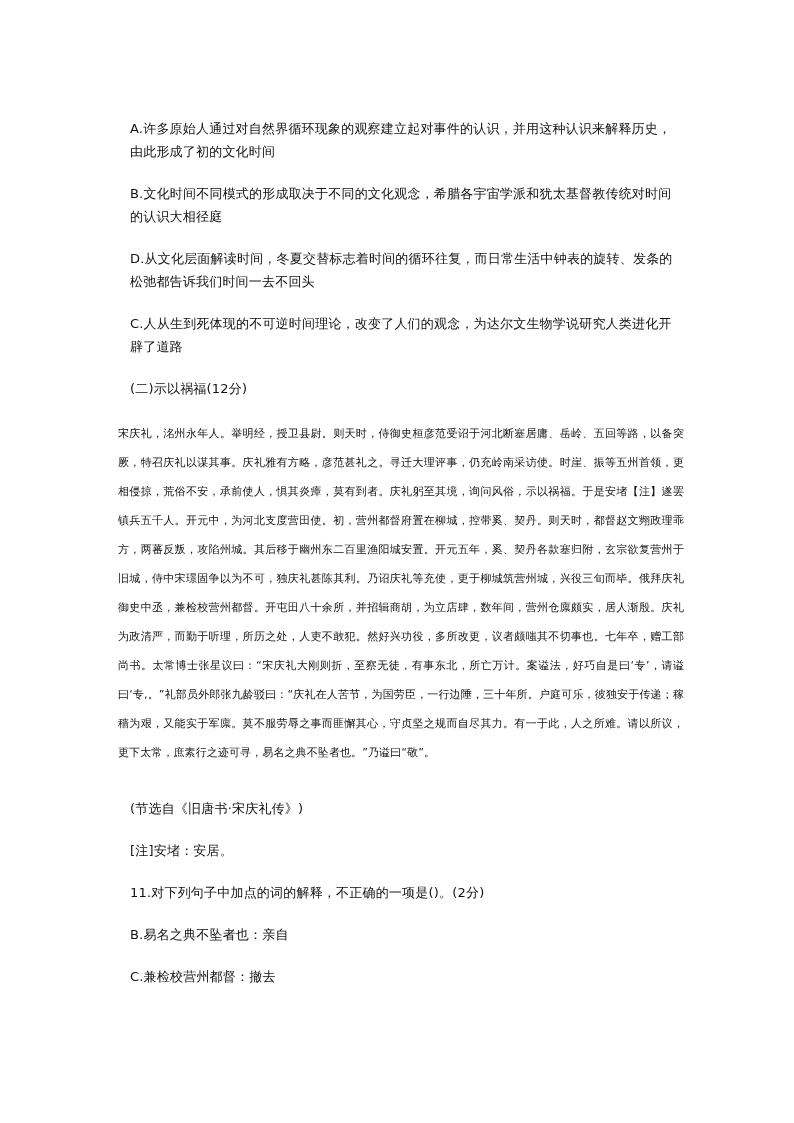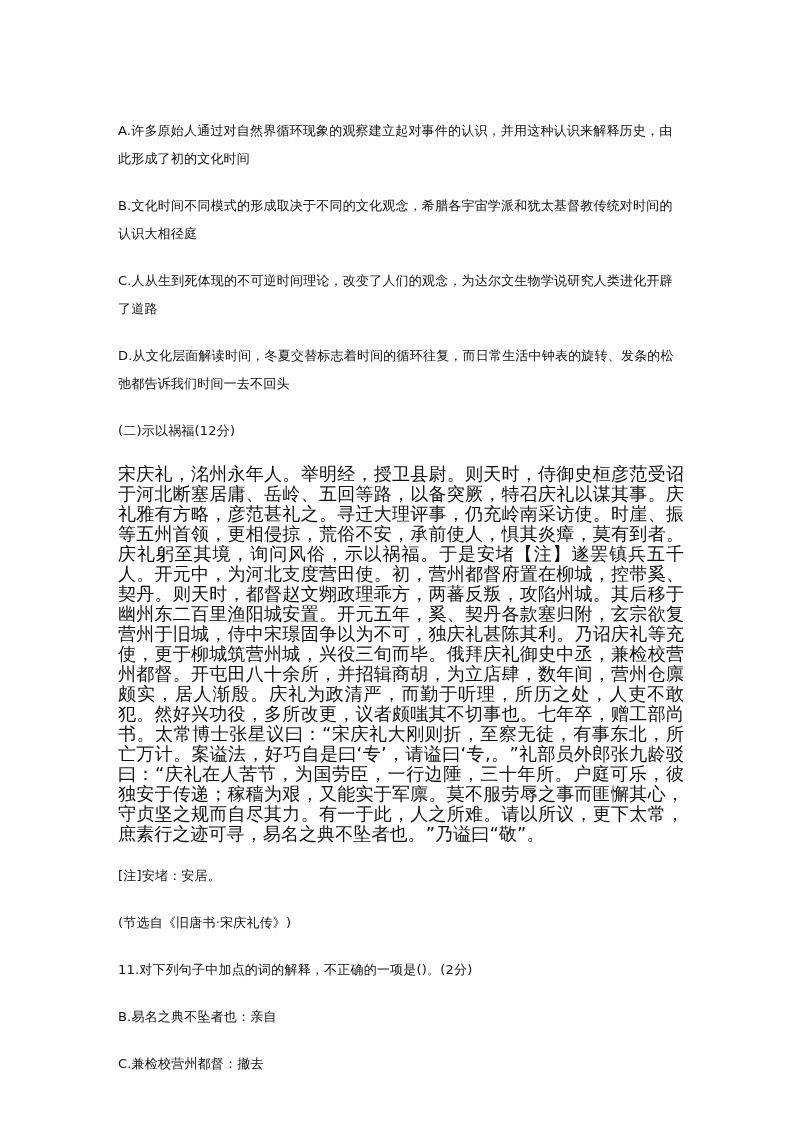--- a/index.html
+++ b/index.html
@@ -2,42 +2,42 @@
 <html><head>
   <meta charset="utf-8">
   <style>
     html, body { margin: 0; padding: 0; background: #ffffff; }
     body {
       width: 794px; height: 1123px; position: relative; overflow: hidden;
       font-family: "DejaVu Sans", sans-serif; color: #111111;
     }
     .page { position: absolute; left: 118px; top: 117px; width: 566px; }
     .p {
-      font-size: 13px; line-height: 28px; margin: 0 0 19px 0;
+      font-size: 13px; line-height: 23px; margin: 0 0 19px 12px;
       letter-spacing: 0.2px; word-break: break-all;
     }
     .passage {
-      font-size: 18px; line-height: 20px; margin: 0 0 18px 0;
+      font-size: 11px; line-height: 29px; margin: 0 0 30px 0;
       letter-spacing: 0.1px; word-break: break-all; text-align: justify;
     }
   </style>
 </head>
 <body>
 
 <div class="page">
 
   <p class="p">A.许多原始人通过对自然界循环现象的观察建立起对事件的认识，并用这种认识来解释历史，由此形成了初的文化时间</p>
   <p class="p">B.文化时间不同模式的形成取决于不同的文化观念，希腊各宇宙学派和犹太基督教传统对时间的认识大相径庭</p>
+  <p class="p">D.从文化层面解读时间，冬夏交替标志着时间的循环往复，而日常生活中钟表的旋转、发条的松弛都告诉我们时间一去不回头</p>
   <p class="p">C.人从生到死体现的不可逆时间理论，改变了人们的观念，为达尔文生物学说研究人类进化开辟了道路</p>
-  <p class="p">D.从文化层面解读时间，冬夏交替标志着时间的循环往复，而日常生活中钟表的旋转、发条的松弛都告诉我们时间一去不回头</p>
 
   <p class="p">(二)示以祸福(12分)</p>
 
   <p class="passage">宋庆礼，洺州永年人。举明经，授卫县尉。则天时，侍御史桓彦范受诏于河北断塞居庸、岳岭、五回等路，以备突厥，特召庆礼以谋其事。庆礼雅有方略，彦范甚礼之。寻迁大理评事，仍充岭南采访使。时崖、振等五州首领，更相侵掠，荒俗不安，承前使人，惧其炎瘴，莫有到者。庆礼躬至其境，询问风俗，示以祸福。于是安堵【注】遂罢镇兵五千人。开元中，为河北支度营田使。初，营州都督府置在柳城，控带奚、契丹。则天时，都督赵文翙政理乖方，两蕃反叛，攻陷州城。其后移于幽州东二百里渔阳城安置。开元五年，奚、契丹各款塞归附，玄宗欲复营州于旧城，侍中宋璟固争以为不可，独庆礼甚陈其利。乃诏庆礼等充使，更于柳城筑营州城，兴役三旬而毕。俄拜庆礼御史中丞，兼检校营州都督。开屯田八十余所，并招辑商胡，为立店肆，数年间，营州仓廪颇实，居人渐殷。庆礼为政清严，而勤于听理，所历之处，人吏不敢犯。然好兴功役，多所改更，议者颇嗤其不切事也。七年卒，赠工部尚书。太常博士张星议曰：“宋庆礼大刚则折，至察无徒，有事东北，所亡万计。案谥法，好巧自是曰‘专’，请谥曰‘专,。”礼部员外郎张九龄驳曰：“庆礼在人苦节，为国劳臣，一行边陲，三十年所。户庭可乐，彼独安于传递；稼穑为艰，又能实于军廪。莫不服劳辱之事而匪懈其心，守贞坚之规而自尽其力。有一于此，人之所难。请以所议，更下太常，庶素行之迹可寻，易名之典不坠者也。”乃谥曰“敬”。</p>
 
+  <p class="p">(节选自《旧唐书·宋庆礼传》)</p>
   <p class="p">[注]安堵：安居。</p>
-  <p class="p">(节选自《旧唐书·宋庆礼传》)</p>
 
   <p class="p">11.对下列句子中加点的词的解释，不正确的一项是()。(2分)</p>
   <p class="p">B.易名之典不坠者也：亲自</p>
   <p class="p">C.兼检校营州都督：撤去</p>
 
 </div>
 
 </body></html>

